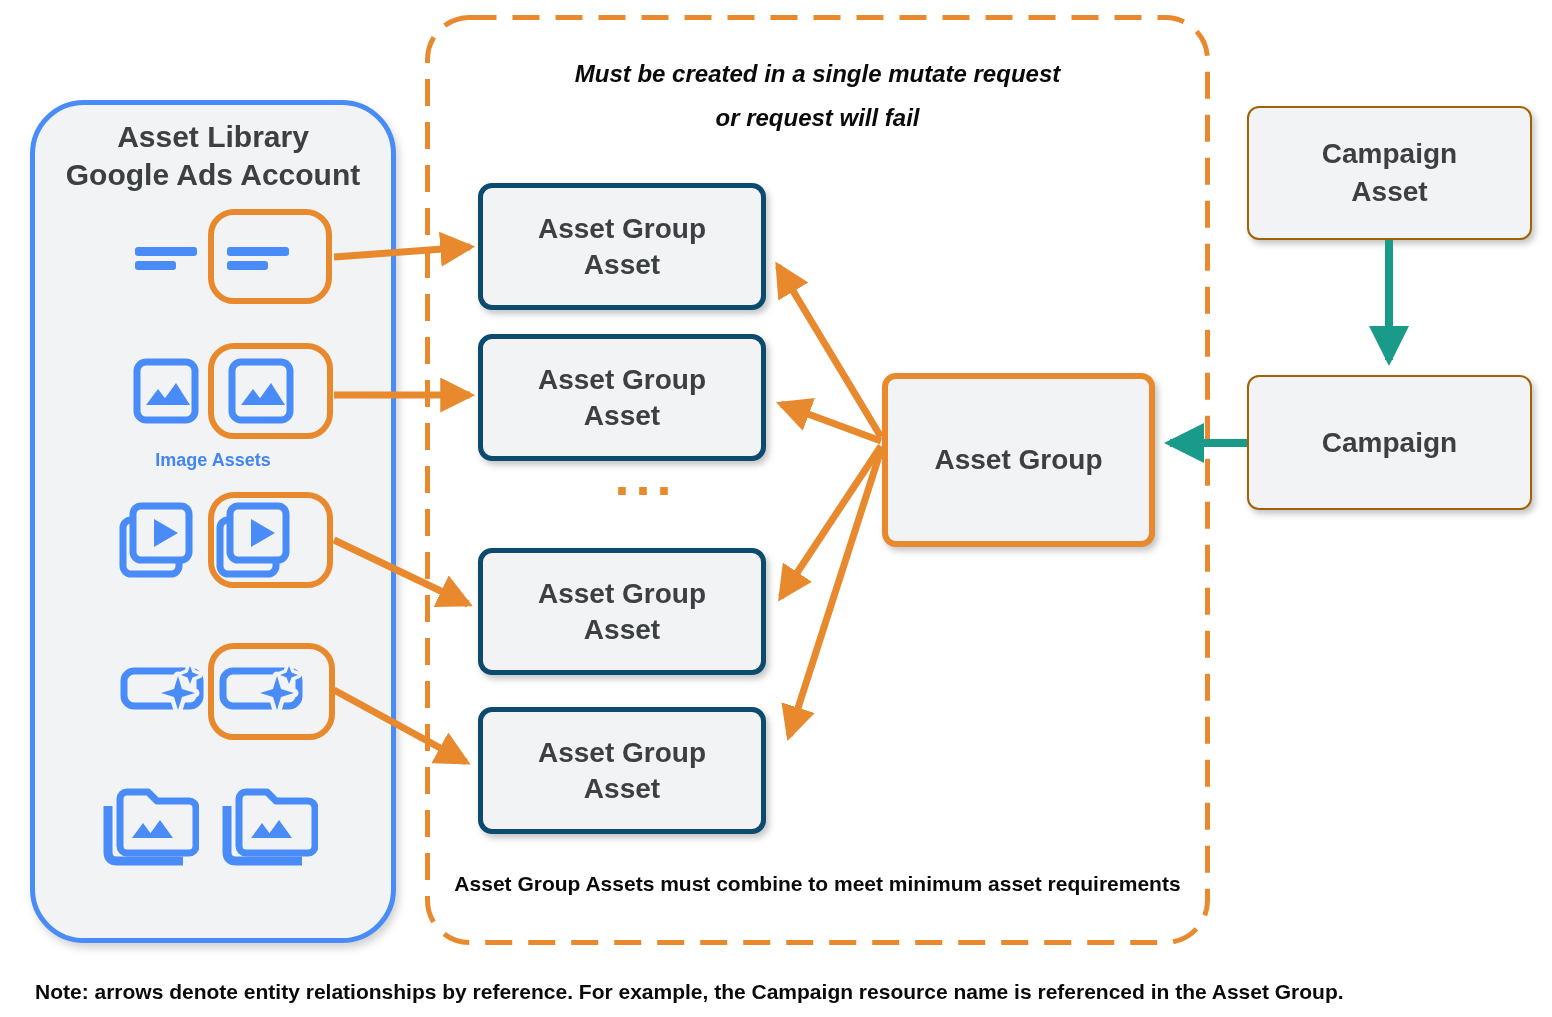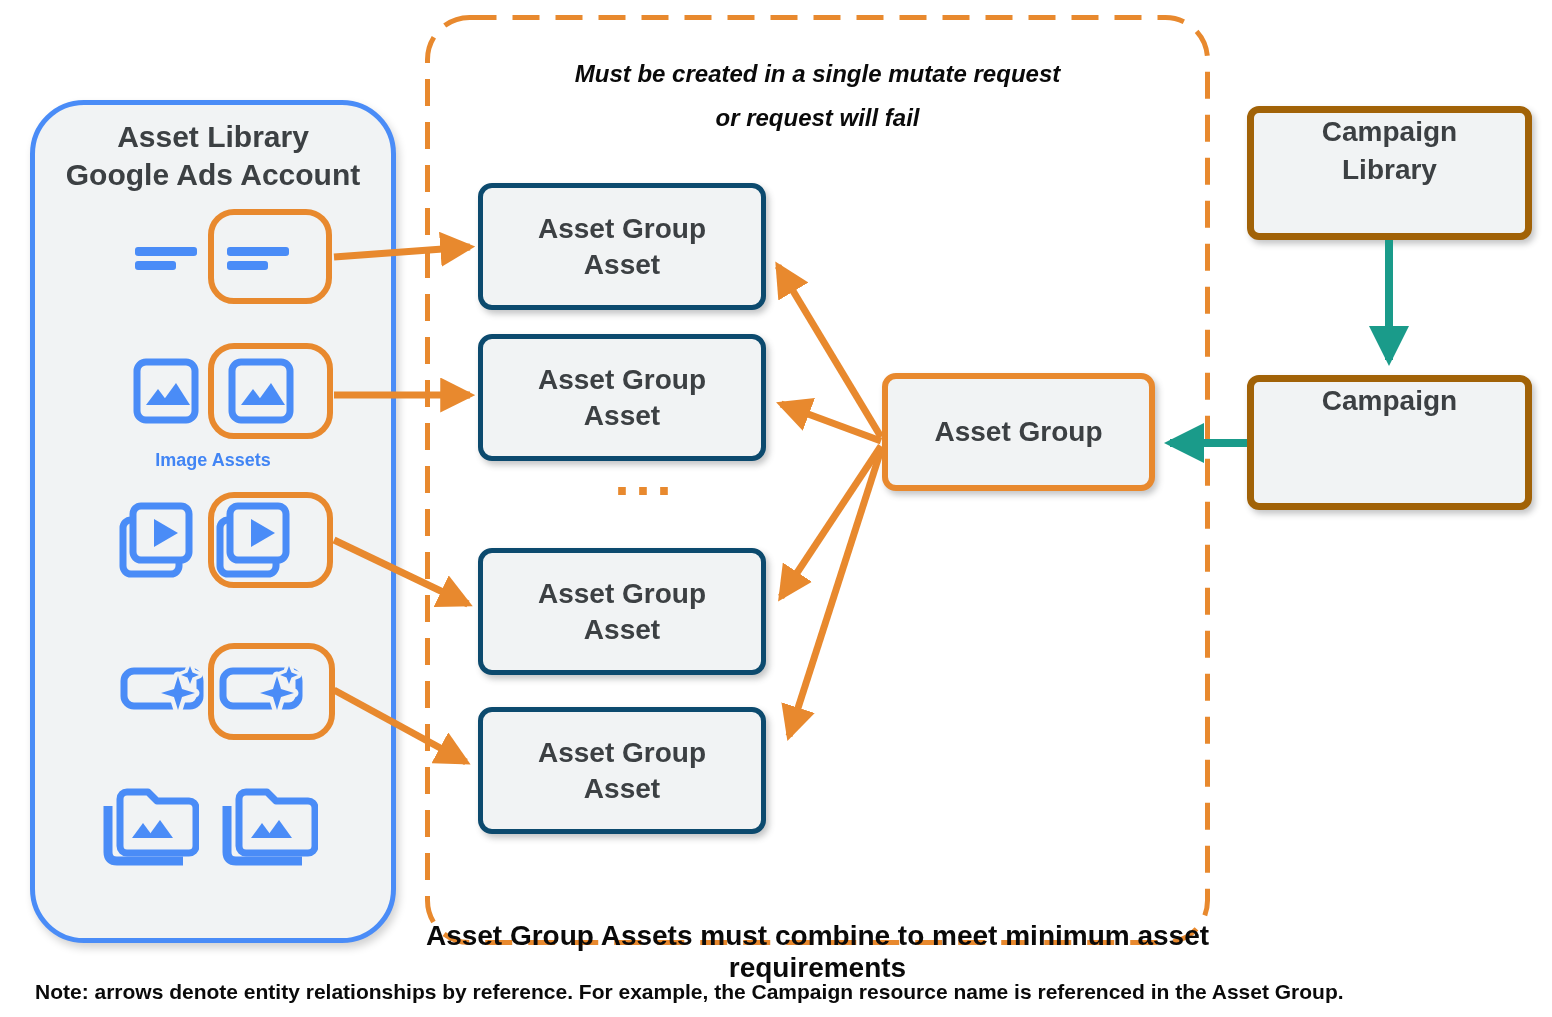--- a/index.html
+++ b/index.html
@@ -38,35 +38,35 @@
     box-shadow:3px 4px 6px rgba(60,64,67,.30);
     display:flex;align-items:center;justify-content:center;text-align:center;
     font-weight:700;font-size:28px;line-height:36px;color:#3C4043;padding:0 22px;
   }
   .ellipsis{
     position:absolute;left:586px;top:448px;width:120px;text-align:center;
     font-weight:700;font-size:54px;line-height:56px;letter-spacing:6px;color:#E8892E;
   }
   .footnote{
     position:absolute;left:425px;top:872px;width:785px;text-align:center;
-    font-weight:700;font-size:28px;color:#0a0a0a;margin-top:48px;
+    font-weight:700;font-size:21px;color:#0a0a0a;
   }
   
   #asset-group{
-    position:absolute;left:882px;top:373px;width:273px;height:118px;box-sizing:border-box;
+    position:absolute;left:882px;top:373px;width:273px;height:174px;box-sizing:border-box;
     background:#F1F3F4;border:6px solid #E8892E;border-radius:14px;
     box-shadow:3px 4px 6px rgba(60,64,67,.30);
     display:flex;align-items:center;justify-content:center;
     font-weight:700;font-size:28px;color:#3C4043;
   }
   .teal-box{
     position:absolute;left:1247px;width:285px;box-sizing:border-box;
-    background:#F1F3F4;border:7px solid #a16207;border-radius:12px;
+    background:#F1F3F4;border:2px solid #a16207;border-radius:12px;
     box-shadow:3px 4px 6px rgba(60,64,67,.30);
-    display:flex;align-items:flex-start;justify-content:center;text-align:center;
+    display:flex;align-items:center;justify-content:center;text-align:center;
     font-weight:700;font-size:28px;line-height:38px;color:#3C4043;
   }
   #campaign-budget{top:106px;height:134px;}
   #campaign{top:375px;height:135px;}
   
   .note{
     position:absolute;left:35px;top:980px;width:1500px;
     font-weight:700;font-size:21px;color:#0a0a0a;
   }
   
@@ -161,21 +161,21 @@
   <div class="aga-box" style="top:548px">Asset Group Asset</div>
   <div class="aga-box" style="top:707px">Asset Group Asset</div>
 
   <div class="footnote">Asset Group Assets must combine to meet minimum asset requirements</div>
 
   <div id="asset-group">Asset Group</div>
 
   <div class="teal-box" id="campaign-budget">
     <div>
       <div>Campaign</div>
-      <div>Library</div>
+      <div>Asset</div>
     </div>
   </div>
   <div class="teal-box" id="campaign">Campaign</div>
 
   <div class="note">Note: arrows denote entity relationships by reference. For example, the Campaign resource name is referenced in the Asset Group.</div>
 
   <svg id="arrows" width="1552" height="1017" viewBox="0 0 1552 1017">
     <defs>
       <marker id="mo" viewBox="0 0 10 10" markerWidth="5" markerHeight="5" refX="8.5" refY="5" orient="auto" markerUnits="strokeWidth">
         <path d="M0 0 L10 5 L0 10 Z" fill="#E8892E"></path>

